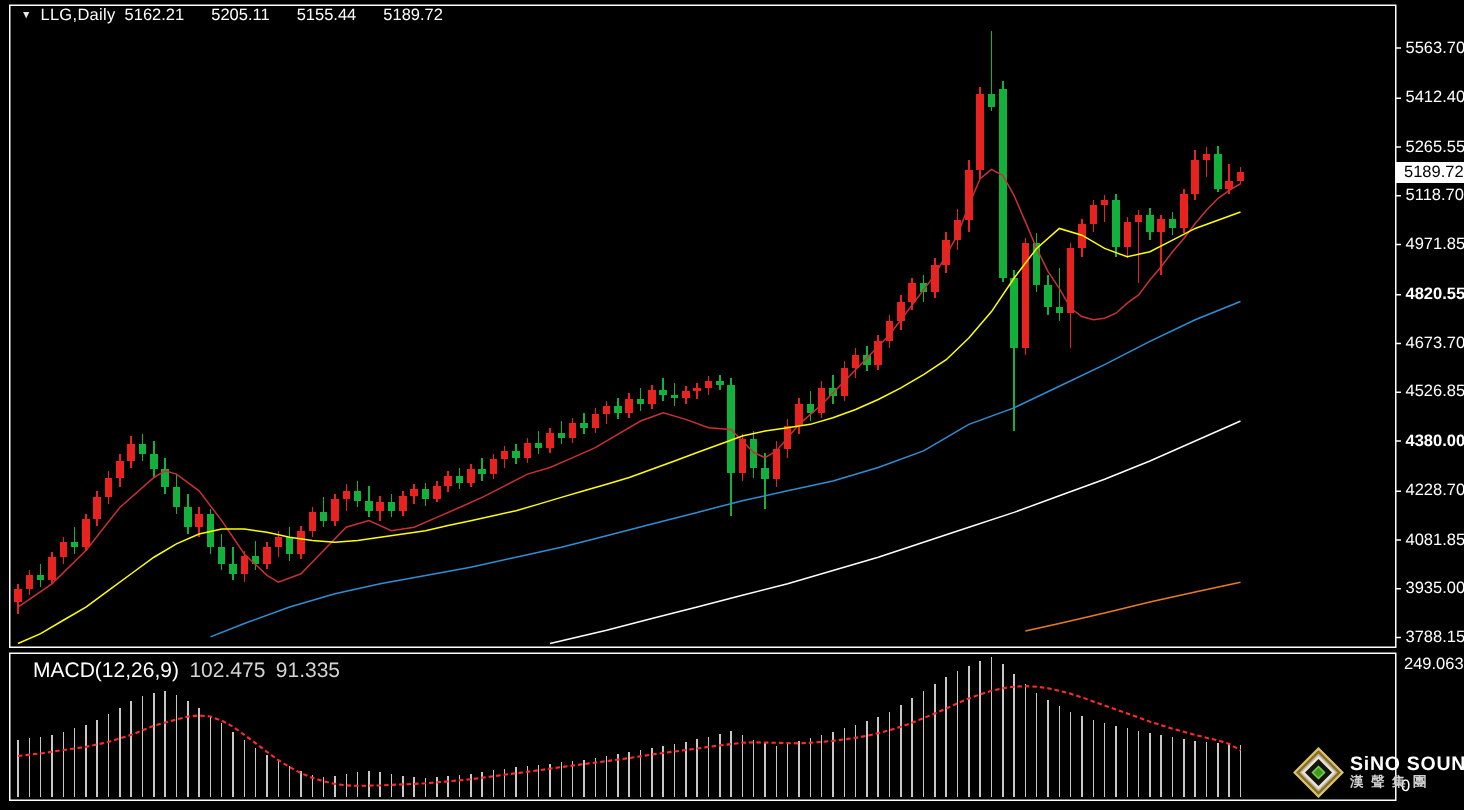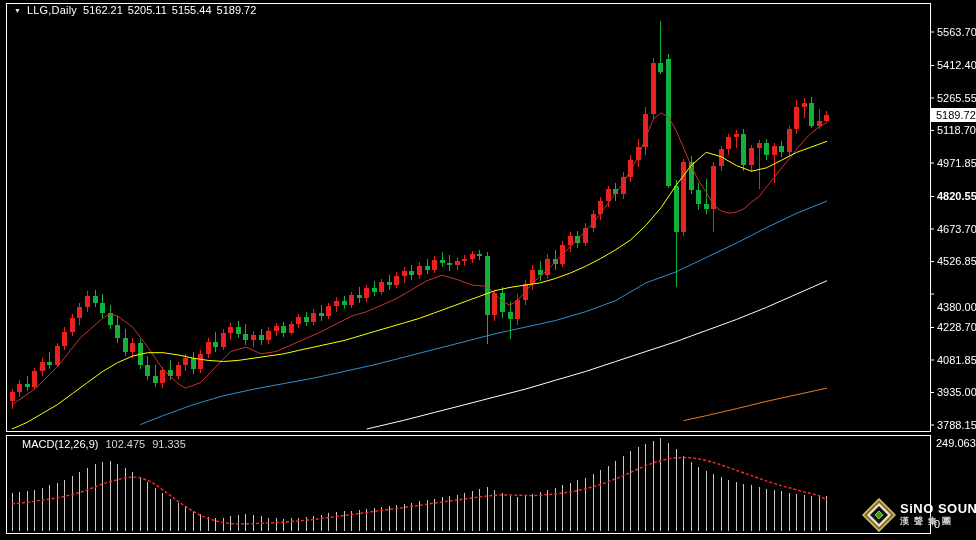--- a/index.html
+++ b/index.html
@@ -3,22 +3,22 @@
 <meta charset="utf-8">
 <style>
   html,body{margin:0;padding:0;background:#000;}
   #stage{position:relative;width:976px;height:540px;background:#000;overflow:hidden;
          font-family:"Liberation Sans",sans-serif;-webkit-font-smoothing:none;}
   #chartSvg{position:absolute;left:0;top:0;}
   .overlay{position:absolute;color:#fff;white-space:nowrap;}
   #titleBar{left:14px;top:4px;font-size:11px;display:flex;align-items:center;gap:6px;}
   #titleBar .tri{font-size:7px;color:#e8e8e8;line-height:11px;cursor:pointer;}
   #titleBar .sym{letter-spacing:0.2px;}
-  #titleBar .vals{display:flex;gap:5px;align-items:center;}
-  #macdBar{left:22px;top:438px;font-size:11px;display:flex;gap:7px;}
+  #titleBar .vals{display:flex;gap:18px;align-items:center;}
+  #macdBar{left:22px;top:438px;font-size:14px;display:flex;gap:7px;}
   #macdBar .v1,#macdBar .v2{color:#d4d4d4;}
   .axis-label{position:absolute;left:937px;font-size:11px;color:#fff;transform:translateY(-50%);}
   #priceBadge{position:absolute;left:930px;top:0;width:46px;height:14px;background:#fff;color:#000;
               font-size:11px;line-height:14px;padding-left:6px;box-sizing:border-box;}
   #macdMax{left:936px;top:437px;font-size:11px;}
   #macdZero{left:934px;top:518px;font-size:11px;}
   #logo{left:862px;top:498px;display:flex;align-items:center;gap:4px;}
   #logoTxt{display:flex;flex-direction:column;line-height:12px;}
   #logoTxt .l1{font-size:13px;font-weight:bold;letter-spacing:0.5px;color:#fff;}
   #logoTxt .l2{font-size:9px;letter-spacing:5px;color:#cfcfcf;font-weight:bold;}
@@ -402,21 +402,21 @@
 
   <div id="priceAxis">
       <div class="axis-label" style="top: 32px;">5563.70</div>
       <div class="axis-label" style="top: 65.4887px;">5412.40</div>
       <div class="axis-label" style="top: 97.9925px;">5265.55</div>
       <div class="axis-label" style="top: 130.496px;">5118.70</div>
       <div class="axis-label" style="top: 163px; text-align: center;">4971.85</div>
       <div class="axis-label" style="top: 196.489px; font-weight: bold;">4820.55</div>
       <div class="axis-label" style="top: 228.992px;">4673.70</div>
       <div class="axis-label" style="top: 261.496px;">4526.85</div>
-      <div class="axis-label" style="top: 307px;">4380.00</div>
+      <div class="axis-label" style="top: 294px; font-weight: bold;">4380.00</div>
       <div class="axis-label" style="top: 327.489px;">4228.70</div>
       <div class="axis-label" style="top: 359.992px; text-align: center;">4081.85</div>
       <div class="axis-label" style="top: 392.496px;">3935.00</div>
       <div class="axis-label" style="top: 425px;">3788.15</div>
     </div>
 
   <div id="priceBadge" style="top: 107.777px;">5189.72</div>
 
   <div id="macdMax" class="overlay axis-label" style="transform:none;">249.063</div>
   <div id="macdZero" class="overlay axis-label" style="transform:none;">0</div>

